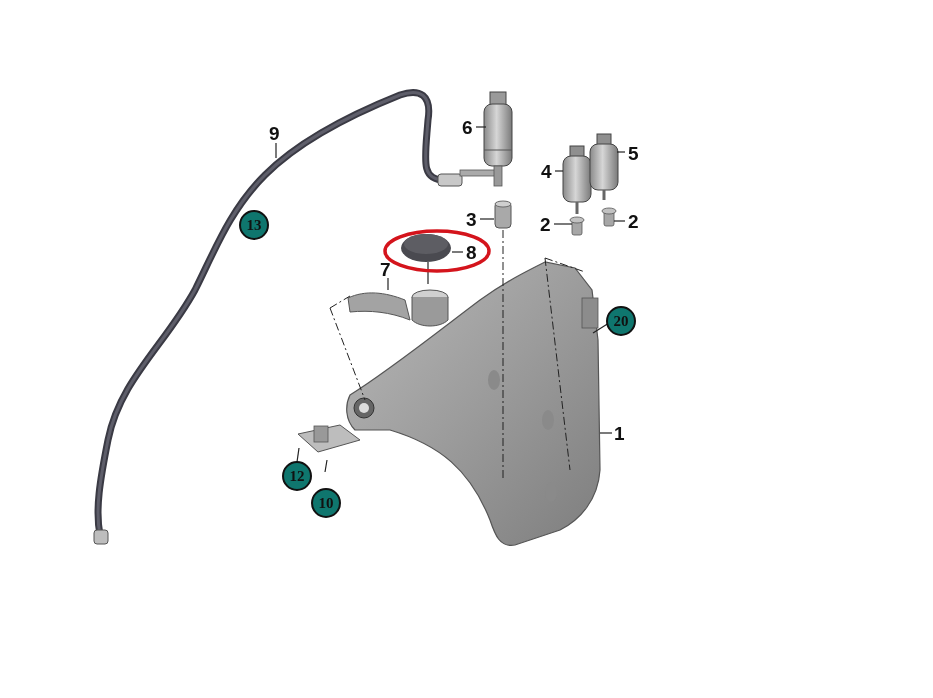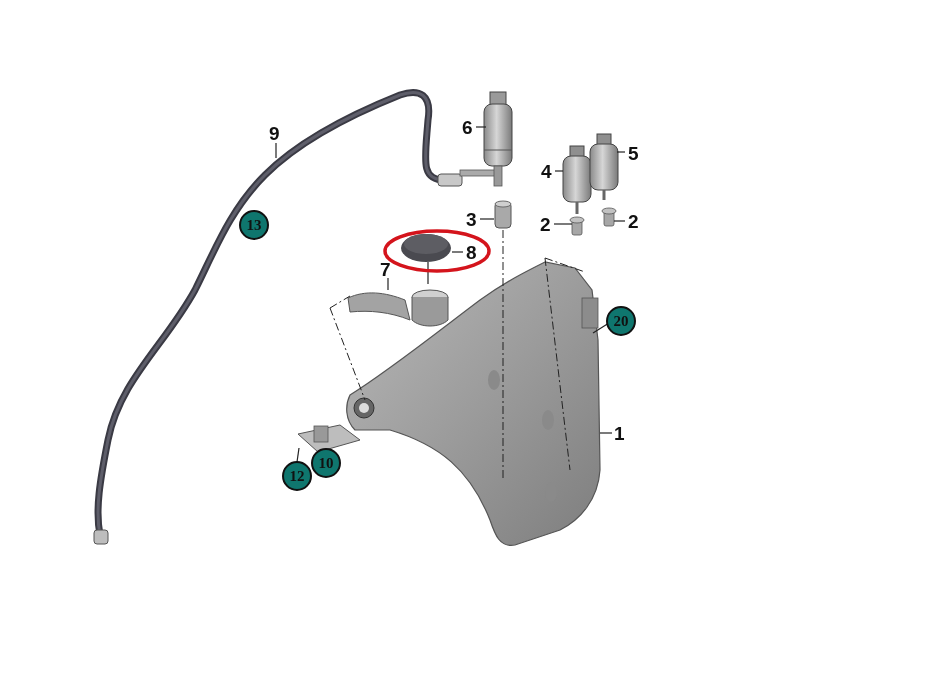--- a/index.html
+++ b/index.html
@@ -130,17 +130,17 @@
   <span class="callout" style="left:540px; top:215px;">2</span>
   <span class="callout" style="left:628px; top:212px;">2</span>
   <span class="callout" style="left:466px; top:210px;">3</span>
   <span class="callout" style="left:541px; top:162px;">4</span>
   <span class="callout" style="left:628px; top:144px;">5</span>
   <span class="callout" style="left:462px; top:118px;">6</span>
   <span class="callout" style="left:380px; top:260px;">7</span>
   <span class="callout" style="left:466px; top:243px;">8</span>
   <span class="callout" style="left:269px; top:124px;">9</span>
 
-  <span class="circled" style="left:311px; top:448px;">10</span>
+  <span class="circled" style="left:311px; top:488px;">10</span>
   <span class="circled" style="left:606px; top:306px;">20</span>
   <span class="circled" style="left:282px; top:441px;margin-top:20px;">12</span>
   <span class="circled" style="left:239px; top:210px;">13</span>
 </div>
 
 </body></html>

